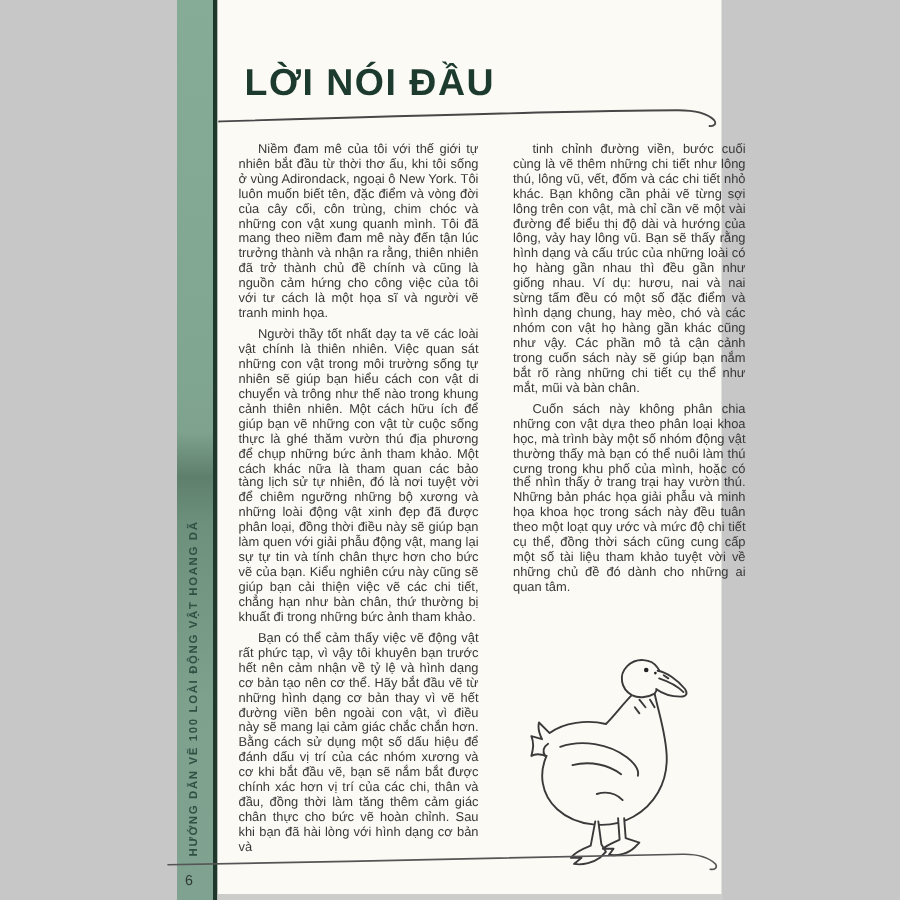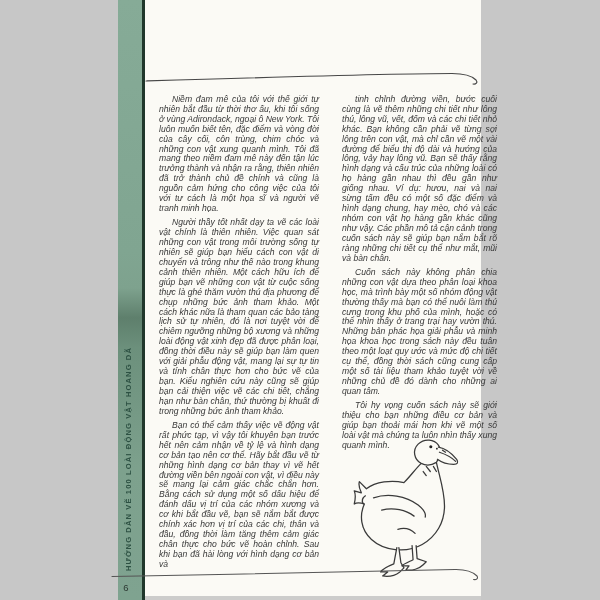--- a/index.html
+++ b/index.html
@@ -50,52 +50,52 @@
   }
 
   
   .col{
     position:absolute;top:95px;
     font-size:8.6px;line-height:9.9px;color:#383838;
     text-align:justify;
   }
   .col-left{left:14px;width:160px;}
   .col-right{left:197px;width:155px;}
-  .col p{margin:0 0 4.5px 0;text-indent:13px;font-style:italic;}
+  .col p{margin:0 0 4.5px 0;text-indent:13px;}
 
   
   .rules-svg{position:absolute;left:0;top:0;width:600px;height:600px;pointer-events:none;}
   .duck-box{position:absolute;left:206px;top:435px;width:114px;height:144px;}
 </style>
 </head>
 <body>
 
 <div class="canvas">
 
   <div class="spine-strip"></div>
   <div class="spine-line"></div>
 
   <div class="spine-title-box">
     <span>HƯỚNG DẪN VẼ 100 LOÀI ĐỘNG VẬT HOANG DÃ</span>
   </div>
 
   <div class="page-number">6</div>
 
   <div class="page">
+    <div class="page-title">LỜI NÓI ĐẦU</div>
 
     <div class="col col-left">
       <p>Niềm đam mê của tôi với thế giới tự nhiên bắt đầu từ thời thơ ấu, khi tôi sống ở vùng Adirondack, ngoại ô New York. Tôi luôn muốn biết tên, đặc điểm và vòng đời của cây cối, côn trùng, chim chóc và những con vật xung quanh mình. Tôi đã mang theo niềm đam mê này đến tận lúc trưởng thành và nhận ra rằng, thiên nhiên đã trở thành chủ đề chính và cũng là nguồn cảm hứng cho công việc của tôi với tư cách là một họa sĩ và người vẽ tranh minh họa.</p>
       <p>Người thầy tốt nhất dạy ta vẽ các loài vật chính là thiên nhiên. Việc quan sát những con vật trong môi trường sống tự nhiên sẽ giúp bạn hiểu cách con vật di chuyển và trông như thế nào trong khung cảnh thiên nhiên. Một cách hữu ích để giúp bạn vẽ những con vật từ cuộc sống thực là ghé thăm vườn thú địa phương để chụp những bức ảnh tham khảo. Một cách khác nữa là tham quan các bảo tàng lịch sử tự nhiên, đó là nơi tuyệt vời để chiêm ngưỡng những bộ xương và những loài động vật xinh đẹp đã được phân loại, đồng thời điều này sẽ giúp bạn làm quen với giải phẫu động vật, mang lại sự tự tin và tính chân thực hơn cho bức vẽ của bạn. Kiểu nghiên cứu này cũng sẽ giúp bạn cải thiện việc vẽ các chi tiết, chẳng hạn như bàn chân, thứ thường bị khuất đi trong những bức ảnh tham khảo.</p>
       <p>Bạn có thể cảm thấy việc vẽ động vật rất phức tạp, vì vậy tôi khuyên bạn trước hết nên cảm nhận về tỷ lệ và hình dạng cơ bản tạo nên cơ thể. Hãy bắt đầu vẽ từ những hình dạng cơ bản thay vì vẽ hết đường viền bên ngoài con vật, vì điều này sẽ mang lại cảm giác chắc chắn hơn. Bằng cách sử dụng một số dấu hiệu để đánh dấu vị trí của các nhóm xương và cơ khi bắt đầu vẽ, bạn sẽ nắm bắt được chính xác hơn vị trí của các chi, thân và đầu, đồng thời làm tăng thêm cảm giác chân thực cho bức vẽ hoàn chỉnh. Sau khi bạn đã hài lòng với hình dạng cơ bản và</p>
     </div>
 
     <div class="col col-right">
       <p>tinh chỉnh đường viền, bước cuối cùng là vẽ thêm những chi tiết như lông thú, lông vũ, vết, đốm và các chi tiết nhỏ khác. Bạn không cần phải vẽ từng sợi lông trên con vật, mà chỉ cần vẽ một vài đường để biểu thị độ dài và hướng của lông, vảy hay lông vũ. Bạn sẽ thấy rằng hình dạng và cấu trúc của những loài có họ hàng gần nhau thì đều gần như giống nhau. Ví dụ: hươu, nai và nai sừng tấm đều có một số đặc điểm và hình dạng chung, hay mèo, chó và các nhóm con vật họ hàng gần khác cũng như vậy. Các phần mô tả cận cảnh trong cuốn sách này sẽ giúp bạn nắm bắt rõ ràng những chi tiết cụ thể như mắt, mũi và bàn chân.</p>
       <p>Cuốn sách này không phân chia những con vật dựa theo phân loại khoa học, mà trình bày một số nhóm động vật thường thấy mà bạn có thể nuôi làm thú cưng trong khu phố của mình, hoặc có thể nhìn thấy ở trang trại hay vườn thú. Những bản phác họa giải phẫu và minh họa khoa học trong sách này đều tuân theo một loạt quy ước và mức độ chi tiết cụ thể, đồng thời sách cũng cung cấp một số tài liệu tham khảo tuyệt vời về những chủ đề đó dành cho những ai quan tâm.</p>
-      <p>Tôi hy vọng cuốn sách này sẽ giới thiệu cho bạn những điều cơ bản và giúp bạn thoải mái hơn khi vẽ một số loài vật mà chúng ta luôn nhìn thấy xung quanh mình.</p>
     </div>
 
     <div class="duck-box">
       <svg viewBox="0 0 112 142" width="114" height="144">
         <g fill="none" stroke="#3a3a3a" stroke-width="1.25" stroke-linecap="round" stroke-linejoin="round">
 
           <path fill="#fbfaf5" d="M84,27
             C87,41 92,55 92,70
             C92,86 84,100 70,108
             C54,117 32,114 20,103

